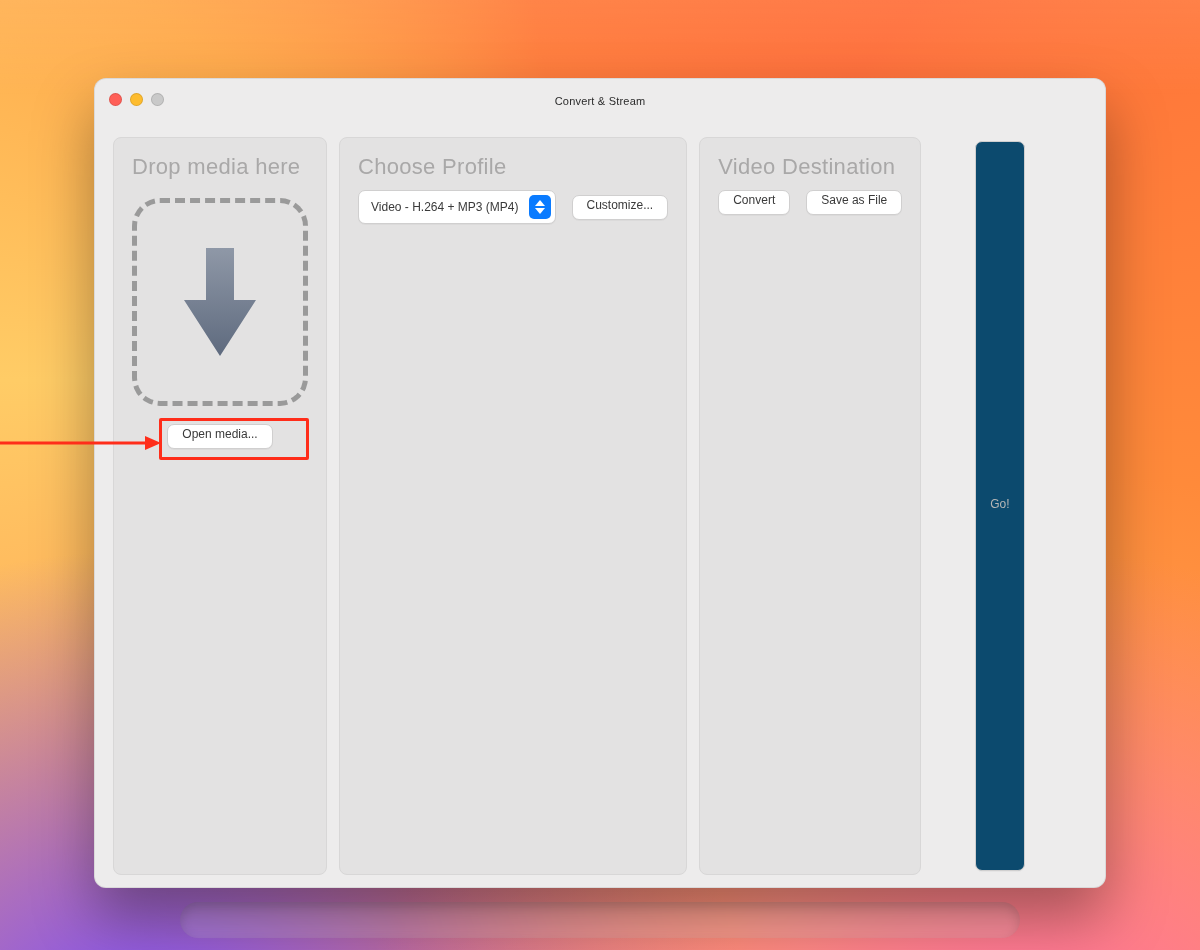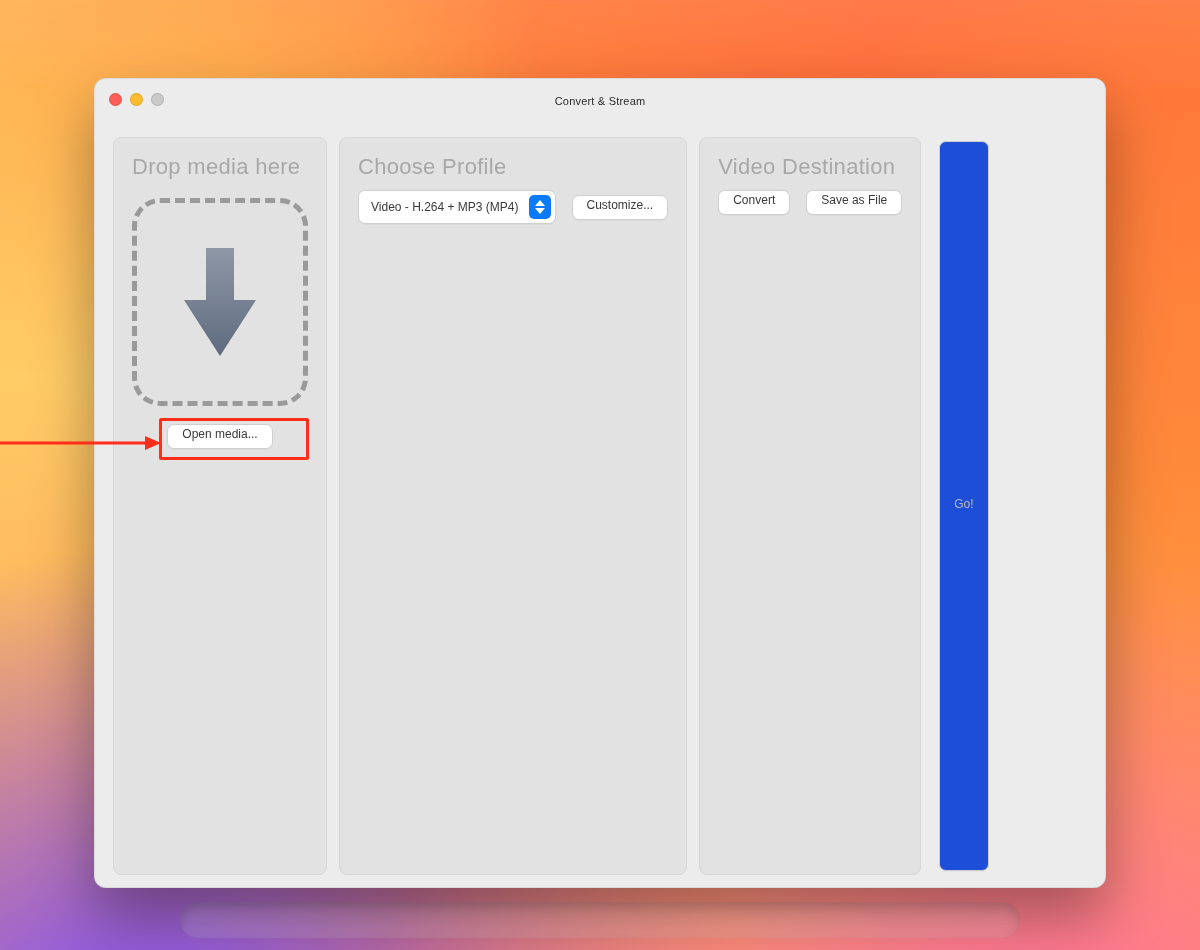--- a/index.html
+++ b/index.html
@@ -88,21 +88,21 @@
   .row-center { display:flex; justify-content:center; align-items:center; gap:16px; }
   .btn {
     background: var(--btn-bg);
     border:1px solid var(--btn-border);
     border-radius:7px;
     padding:2px 14px 7px;
     font-size:12px; color:var(--btn-text);
     box-shadow: 0 1px 0 rgba(0,0,0,.03);
     cursor:pointer;
   }
-  .btn[disabled] { color:#b6b6b6; background:#1d4ed8; cursor:default; }
+  .btn[disabled] { color:#b6b6b6; background:#0c4a6e; cursor:default;margin-left:36px; }
   .select-like {
     display:flex; align-items:center; gap:10px;
     background: var(--btn-bg);
     border:1px solid var(--btn-border);
     border-radius:7px;
     padding:4px 4px 4px 12px;
     font-size:12px; color:var(--btn-text);
     box-shadow: 0 1px 0 rgba(0,0,0,.03);
     cursor:pointer;
   }

